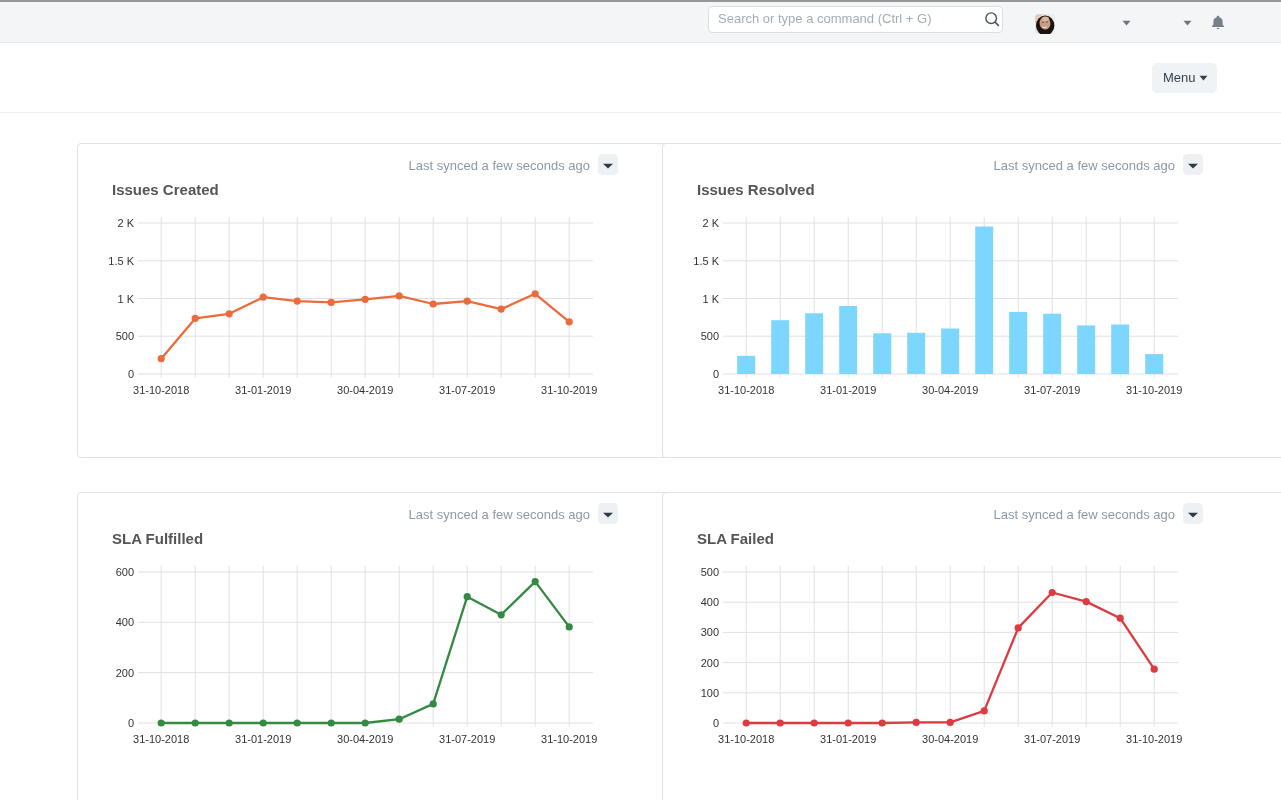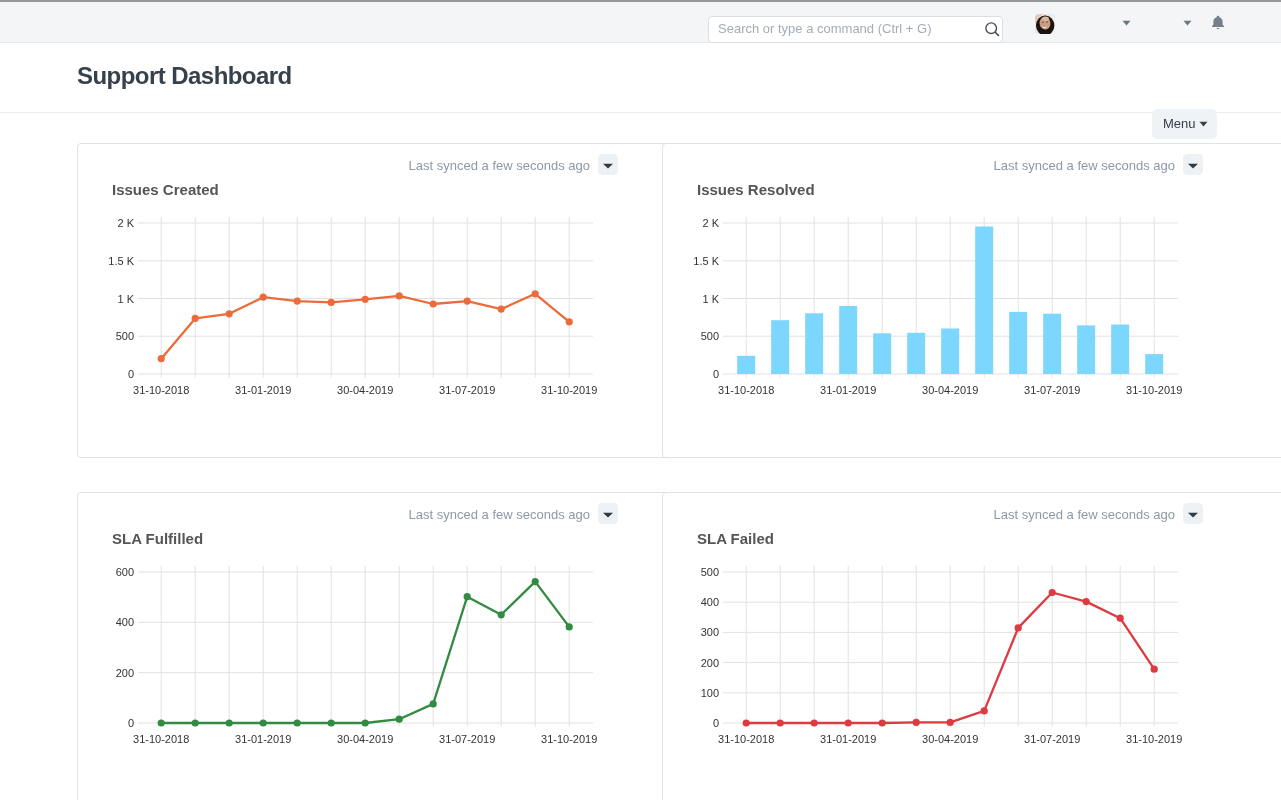--- a/index.html
+++ b/index.html
@@ -1,25 +1,25 @@
 <!DOCTYPE html>
 <html><head>
 <meta charset="utf-8">
 <style>
 * { margin:0; padding:0; box-sizing:border-box; }
 html,body { width:1281px; height:800px; font-family:"Liberation Sans",sans-serif; background:#fff; overflow:hidden; }
 #page { position:relative; width:1281px; height:800px; }
 #topline { position:absolute; left:0; top:0; width:1281px; height:2px; background:#979797; }
 #navbar { position:absolute; left:0; top:2px; width:1281px; height:41px; background:#f4f5f7; border-bottom:1px solid #e4e8eb; }
-#search { position:absolute; left:708px; top:14px; width:295px; height:27px; background:#fff; border:1px solid #d9dfe4; border-radius:4px; }
+#search { position:absolute; left:708px; top:4px; width:295px; height:27px; background:#fff; border:1px solid #d9dfe4; border-radius:4px; }
 #search span { position:absolute; left:9px; top:3.5px; font-size:13px; color:#a3adb7; }
 .navtxt { position:absolute; top:11.5px; font-size:13px; font-weight:600; color:#6c7680;margin-top:34px; }
 #header { position:absolute; left:0; top:43px; width:1281px; height:70px; background:#fff; border-bottom:1px solid #ebeef1; }
 #h1 { position:absolute; left:77px; top:19px; font-size:24px; font-weight:bold; color:#36414c; letter-spacing:-0.55px; }
-#menubtn { position:absolute; left:1152px; top:20px; width:65px; height:29.5px; background:#f0f3f6; border-radius:5px; font-size:13px; color:#36414c;margin-top:46px; }
+#menubtn { position:absolute; left:1152px; top:20px; width:65px; height:29.5px; background:#f0f3f6; border-radius:5px; font-size:13px; color:#36414c; }
 #menubtn span { position:absolute; left:11px; top:7px; }
 .card { position:absolute; width:633px; height:315px; background:#fff; border:1px solid #dde3e8; border-radius:4px; }
 </style>
 </head>
 <body>
 <div id="page">
   <div id="topline"></div>
   <div id="navbar">
     <div id="search">
         <span>Search or type a command (Ctrl + G)</span>
@@ -46,21 +46,20 @@
     <span class="navtxt" style="left:1149px;">Help</span>
     <svg width="9" height="6" viewBox="0 0 9 6" style="position:absolute;left:1183px;top:18px;">
         <path d="M0.5 0.8 L8.5 0.8 L4.5 5.4 Z" fill="#6c7680"></path>
       </svg>
     <svg width="14" height="15" viewBox="0 0 14 15" style="position:absolute;left:1211px;top:12.5px;">
 <path d="M7 0.8 C7.8 0.8 8.4 1.4 8.4 2.2 C10.4 2.8 11.6 4.4 11.6 6.6 L11.6 9.4 L13 11.2 L13 12 L1 12 L1 11.2 L2.4 9.4 L2.4 6.6 C2.4 4.4 3.6 2.8 5.6 2.2 C5.6 1.4 6.2 0.8 7 0.8 Z" fill="#76808b"></path>
 <path d="M5.4 13 A1.7 1.7 0 0 0 8.6 13 Z" fill="#76808b"></path>
 </svg>
   </div>
   <div id="header">
-    <div id="h1">Support Dashboard</div>
     <div id="menubtn">
         <span>Menu</span>
         <svg width="9" height="6" viewBox="0 0 9 6" style="position:absolute;left:47px;top:12px;">
           <path d="M0.5 0.8 L8.5 0.8 L4.5 5.4 Z" fill="#36414c"></path>
         </svg>
       </div>
   </div>
 <div class="card" style="left:77px;top:142.5px;">
       <svg width="554.5" height="315" viewBox="0 0 554.5 315" xmlns="http://www.w3.org/2000/svg" style="position:absolute;left:0;top:0;font-family:'Liberation Sans',sans-serif;">
         <text x="512" y="25.5" text-anchor="end" font-size="13" fill="#8d99a6">Last synced a few seconds ago</text>

